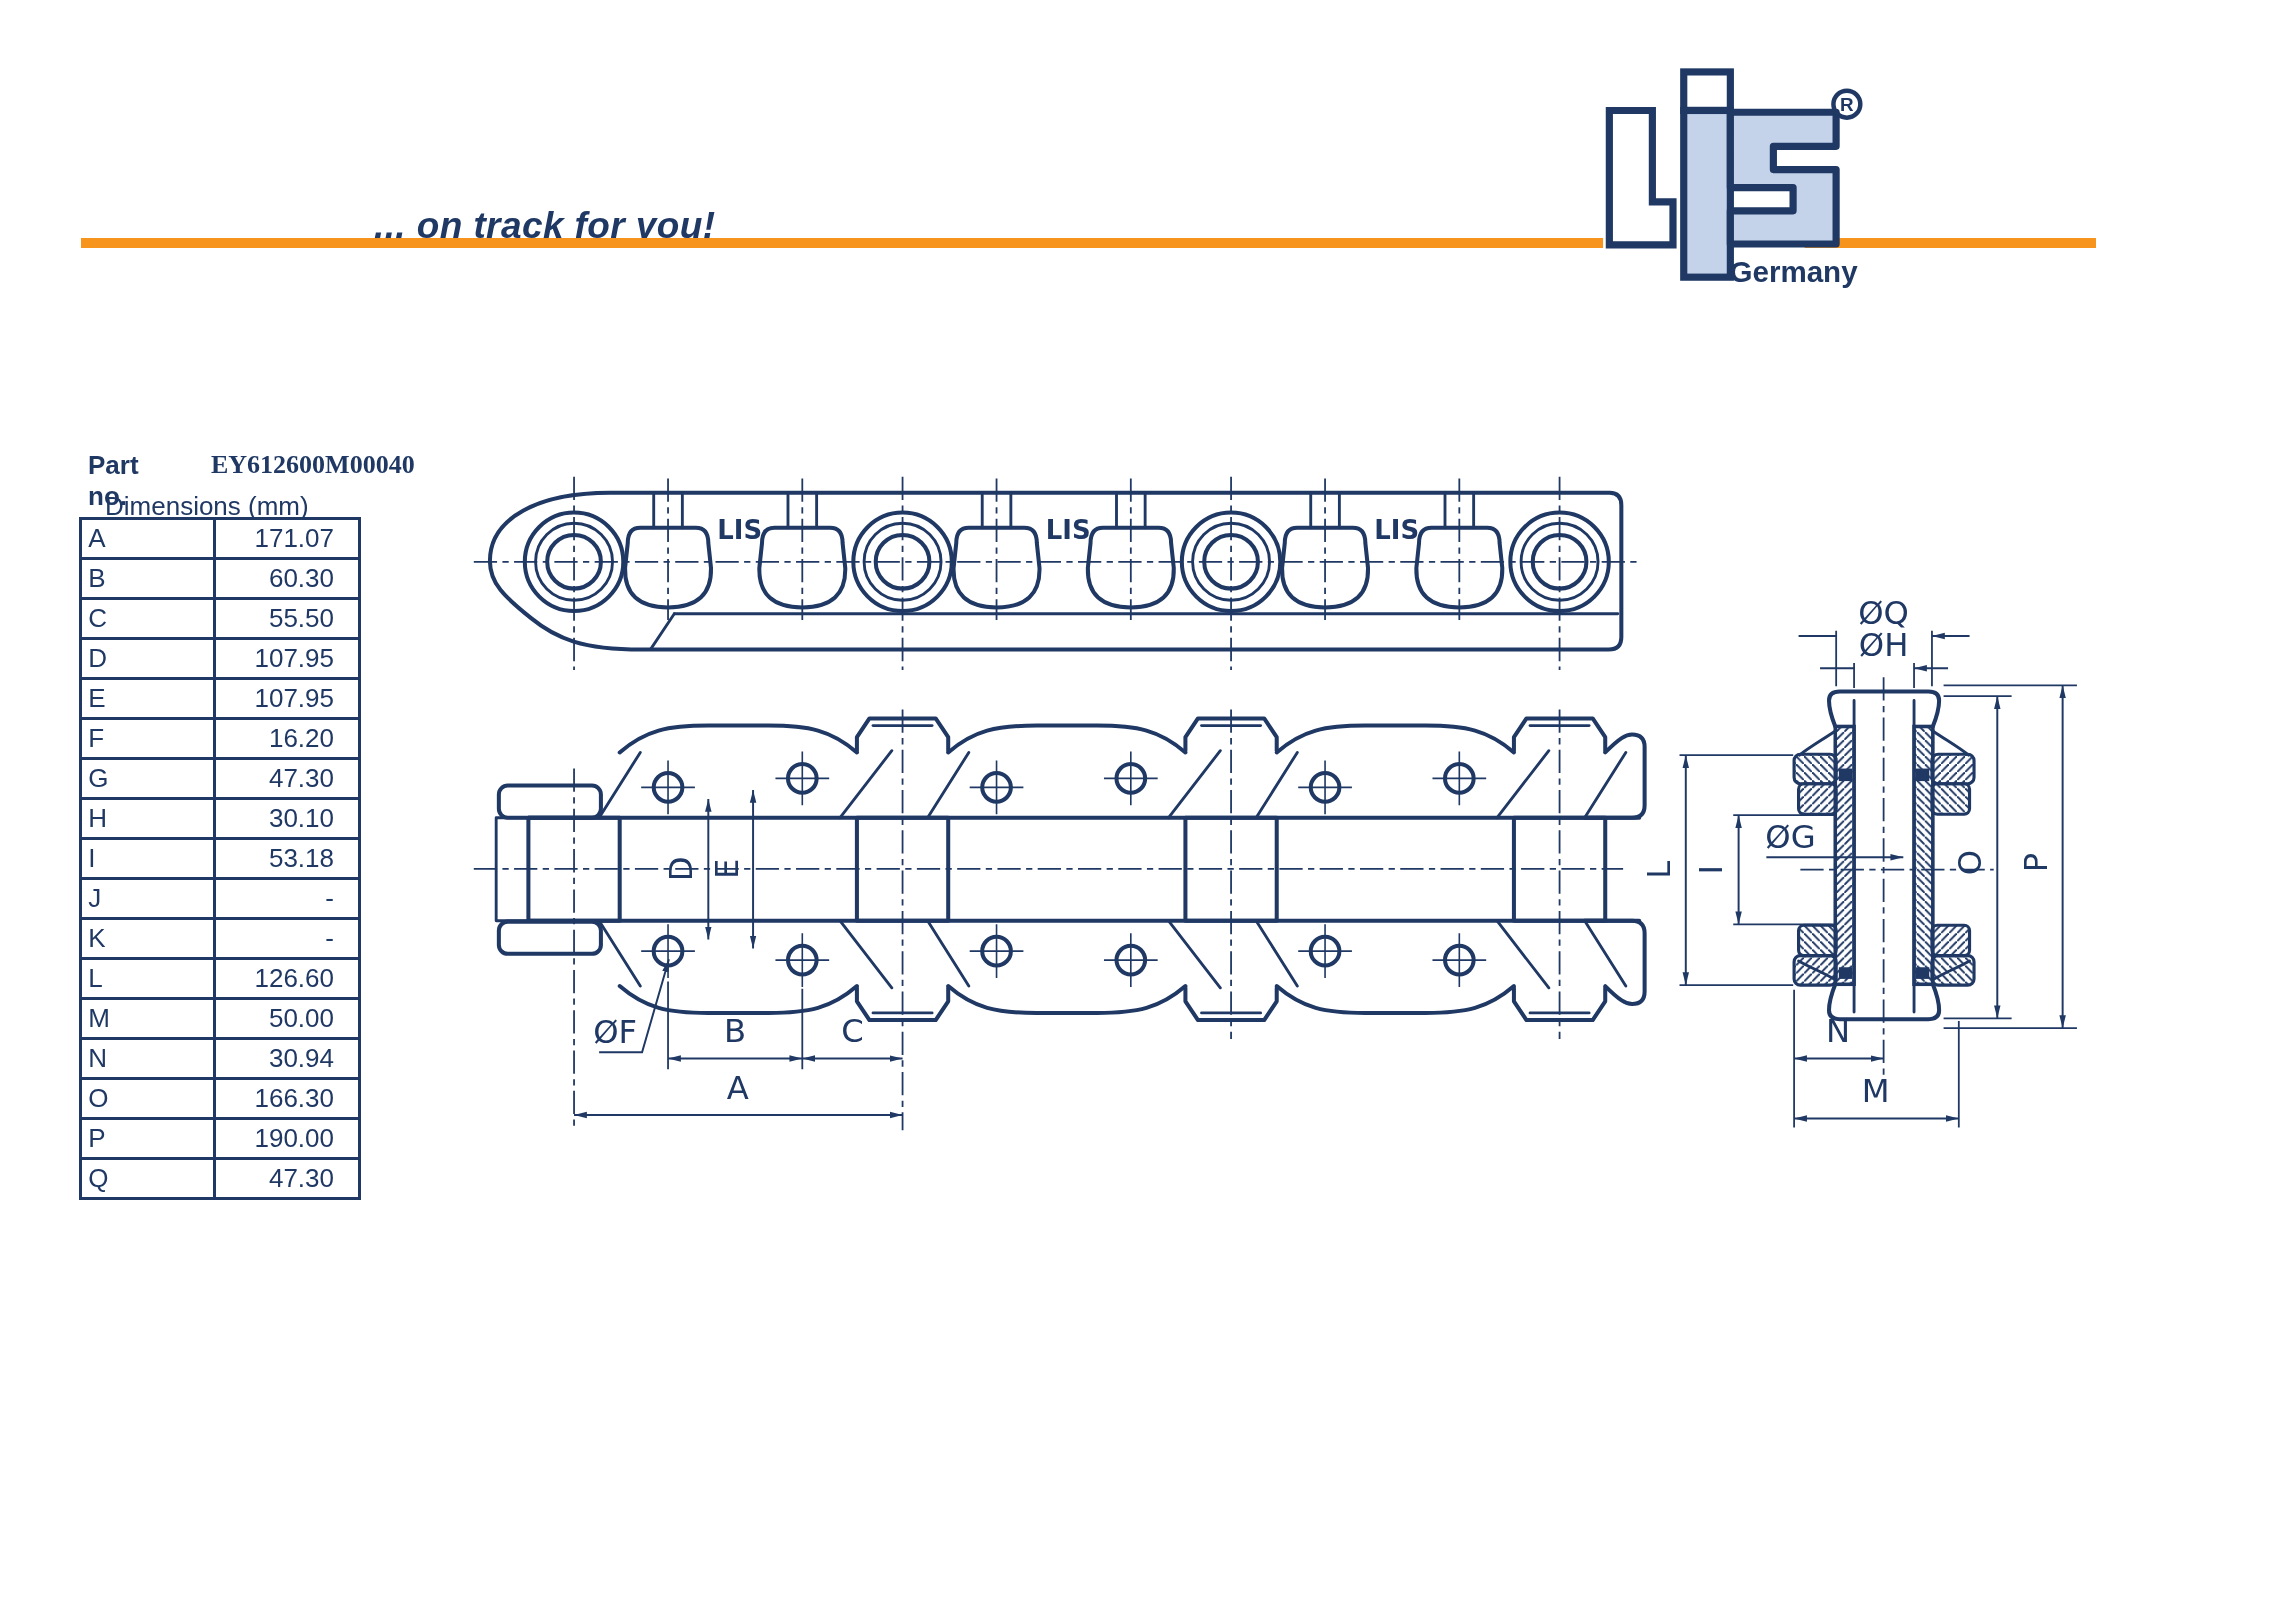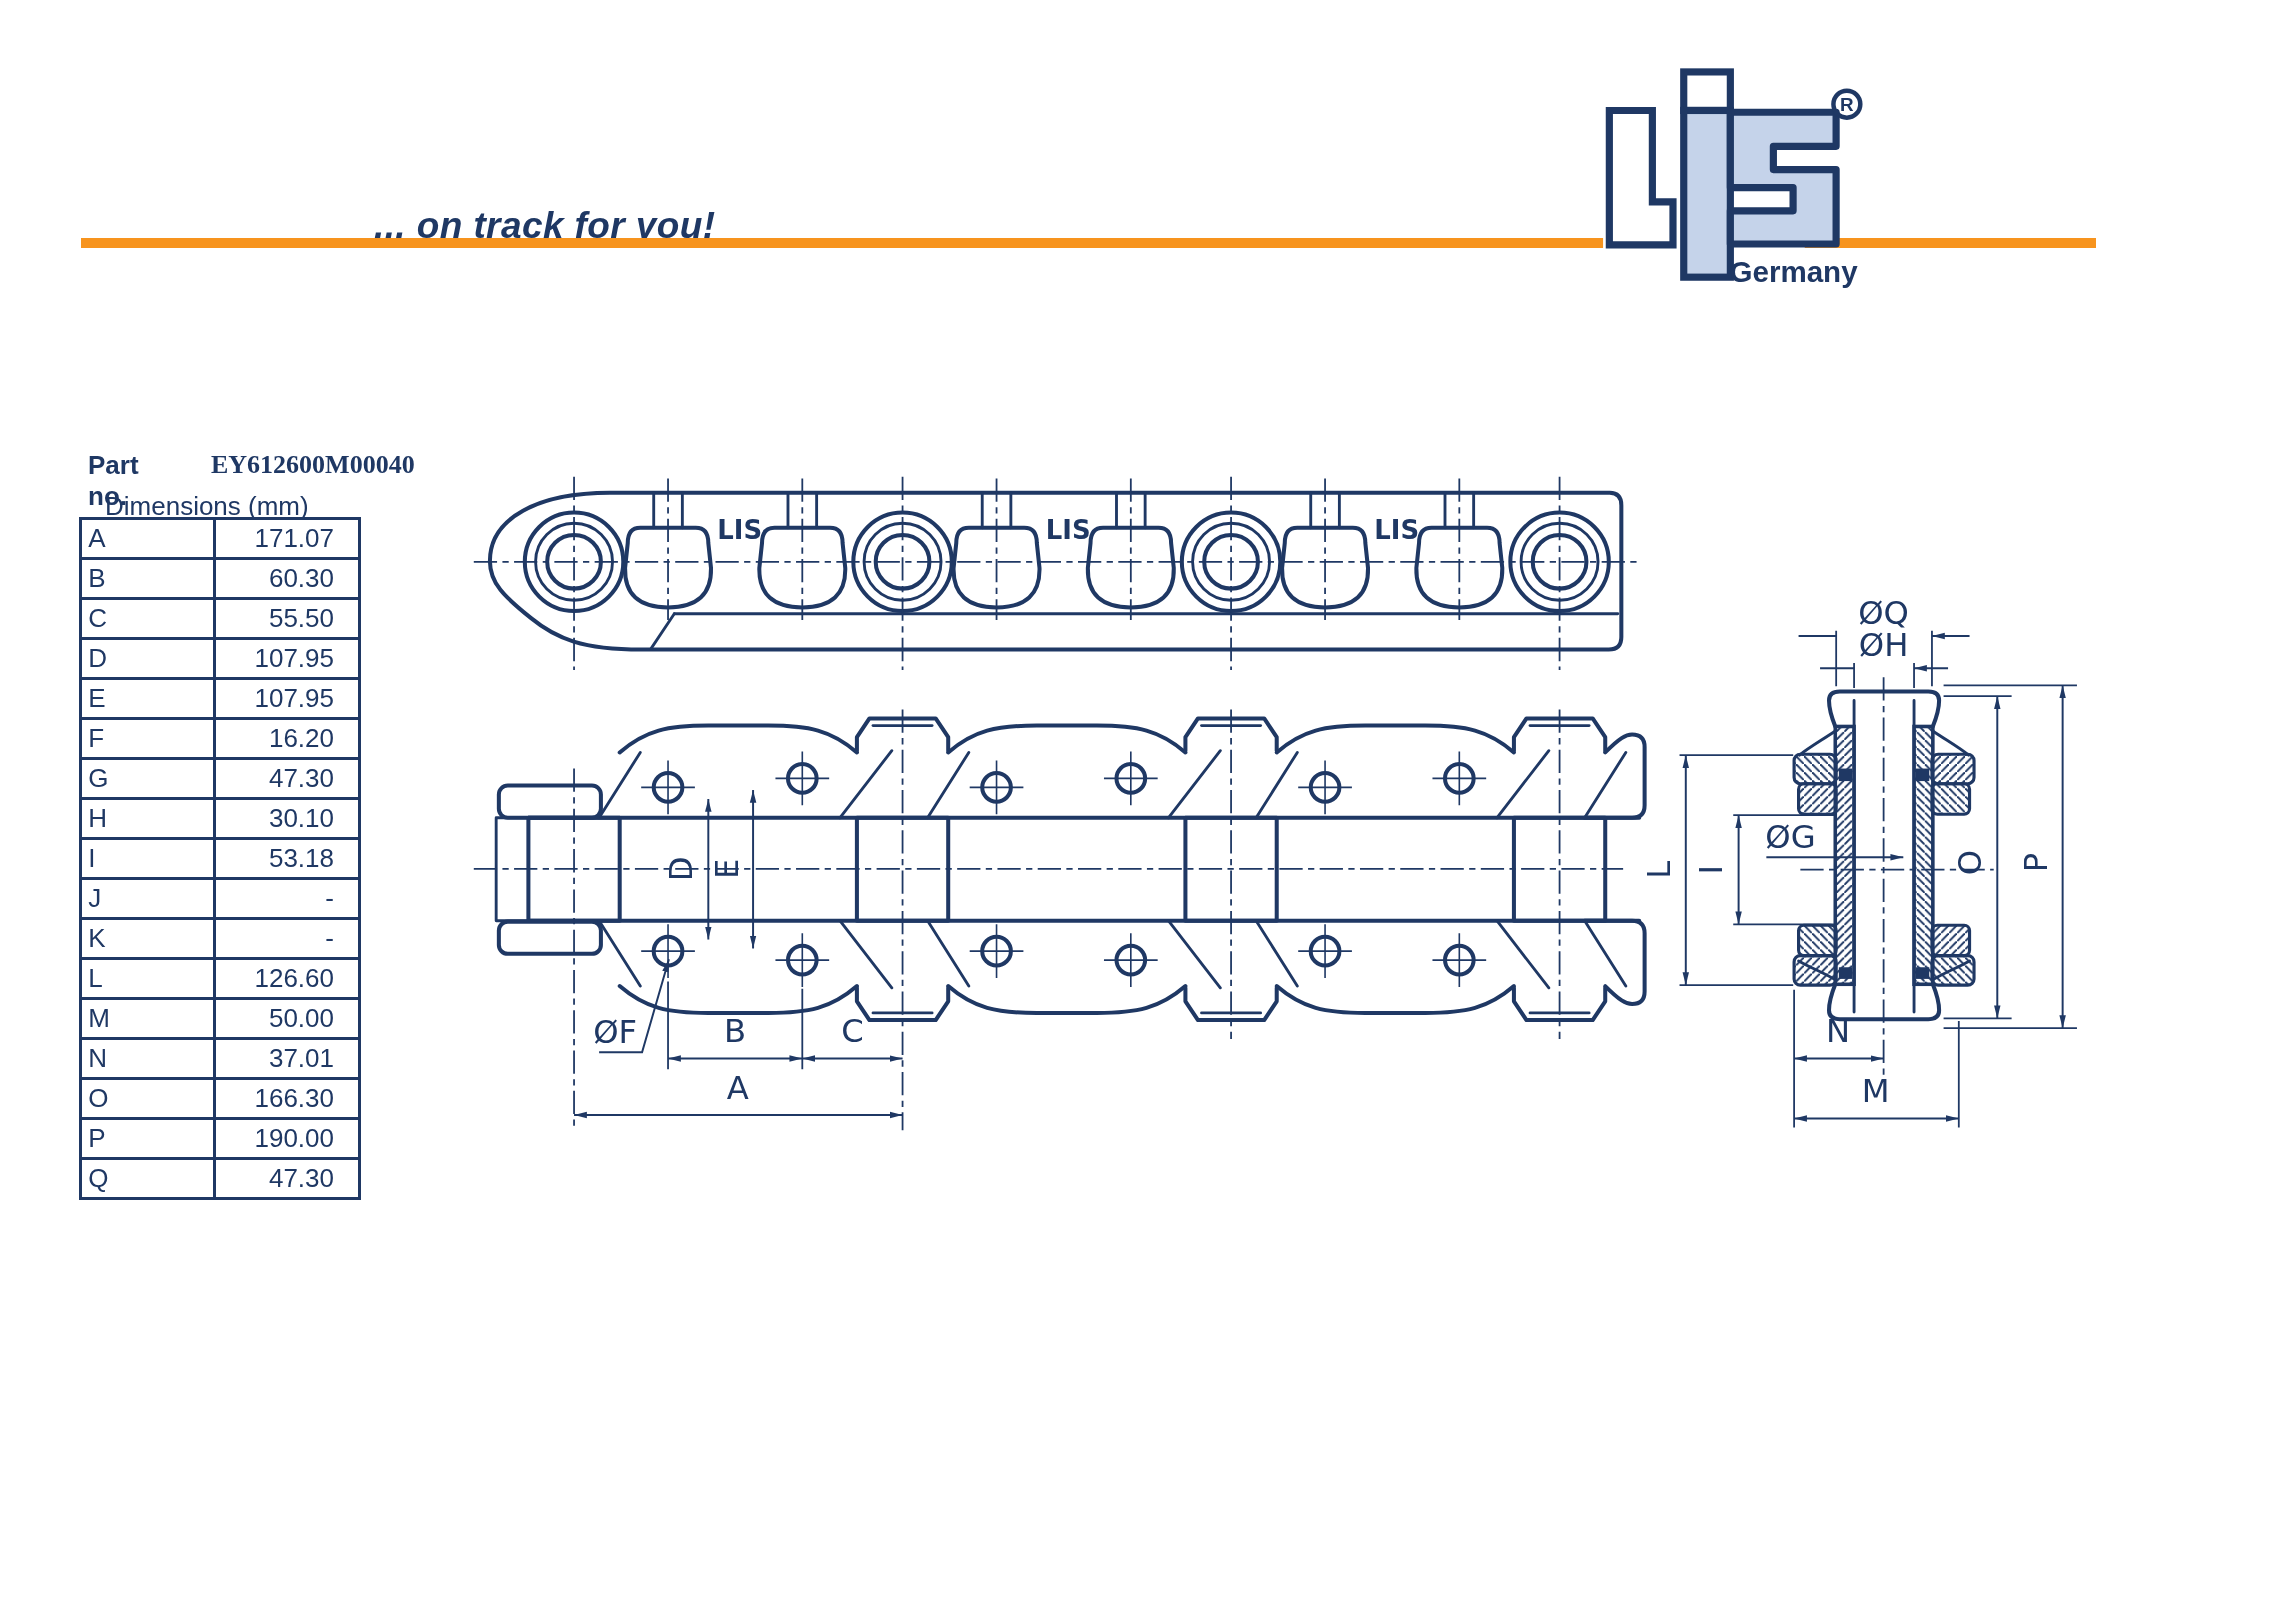--- a/index.html
+++ b/index.html
@@ -103,21 +103,21 @@
         <tr>
           <td class="k">L</td>
           <td class="v">126.60</td>
         </tr>
         <tr>
           <td class="k">M</td>
           <td class="v">50.00</td>
         </tr>
         <tr>
           <td class="k">N</td>
-          <td class="v">37.01</td>
+          <td class="v">30.94</td>
         </tr>
         <tr>
           <td class="k">O</td>
           <td class="v">166.30</td>
         </tr>
         <tr>
           <td class="k">P</td>
           <td class="v">190.00</td>
         </tr>
         <tr>

